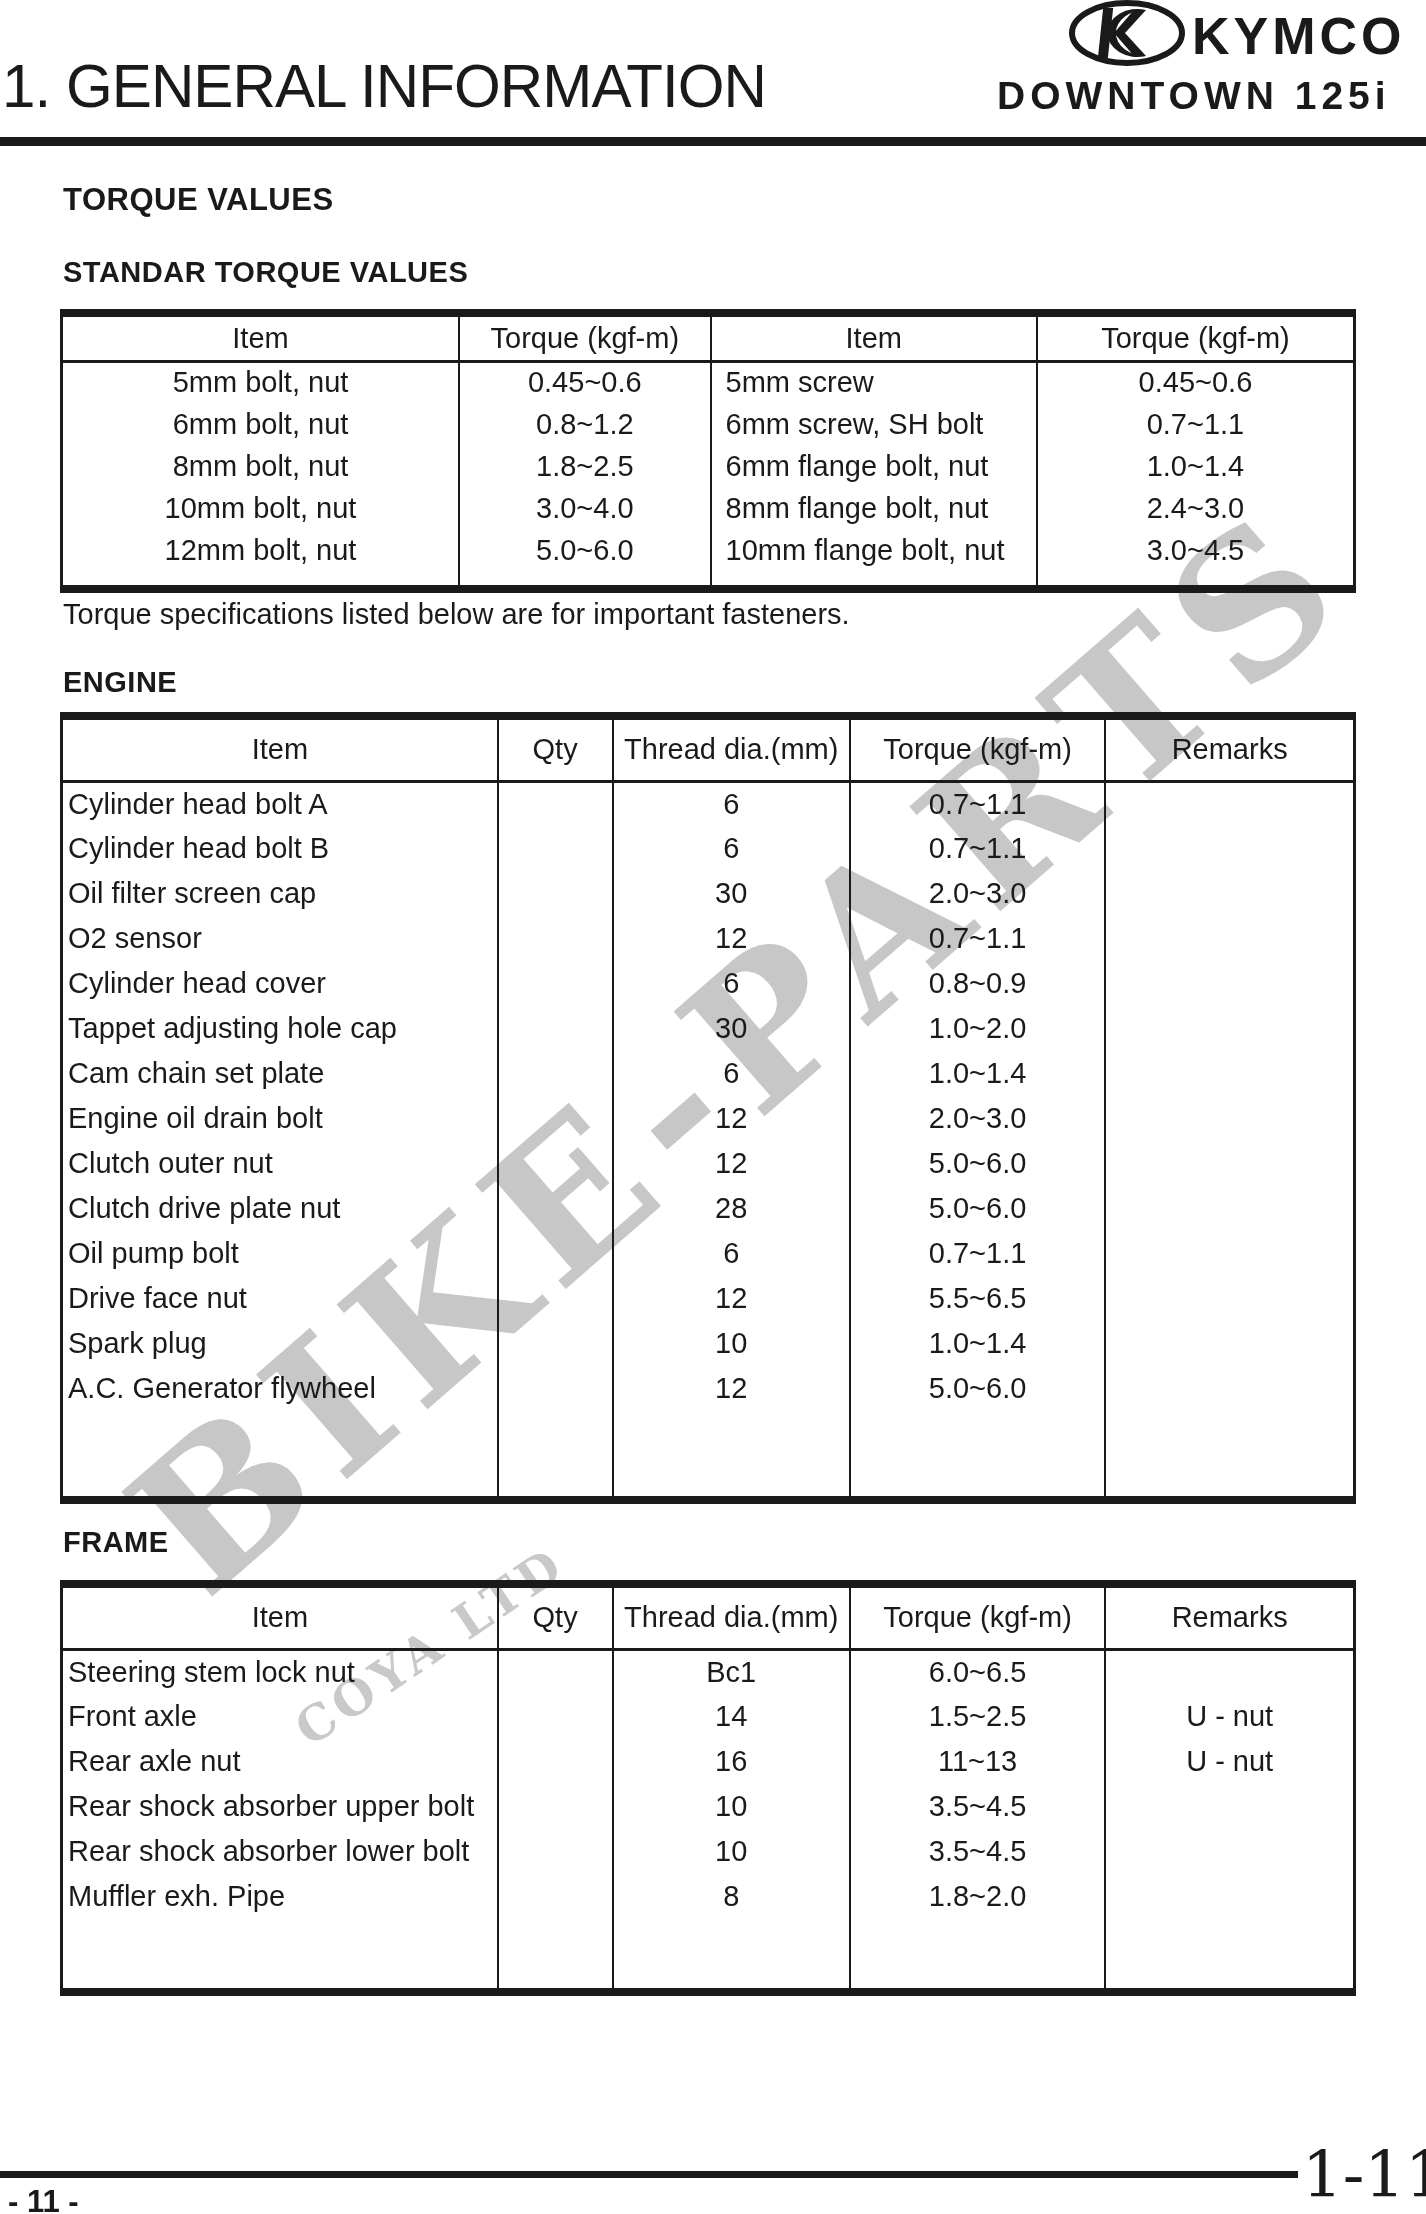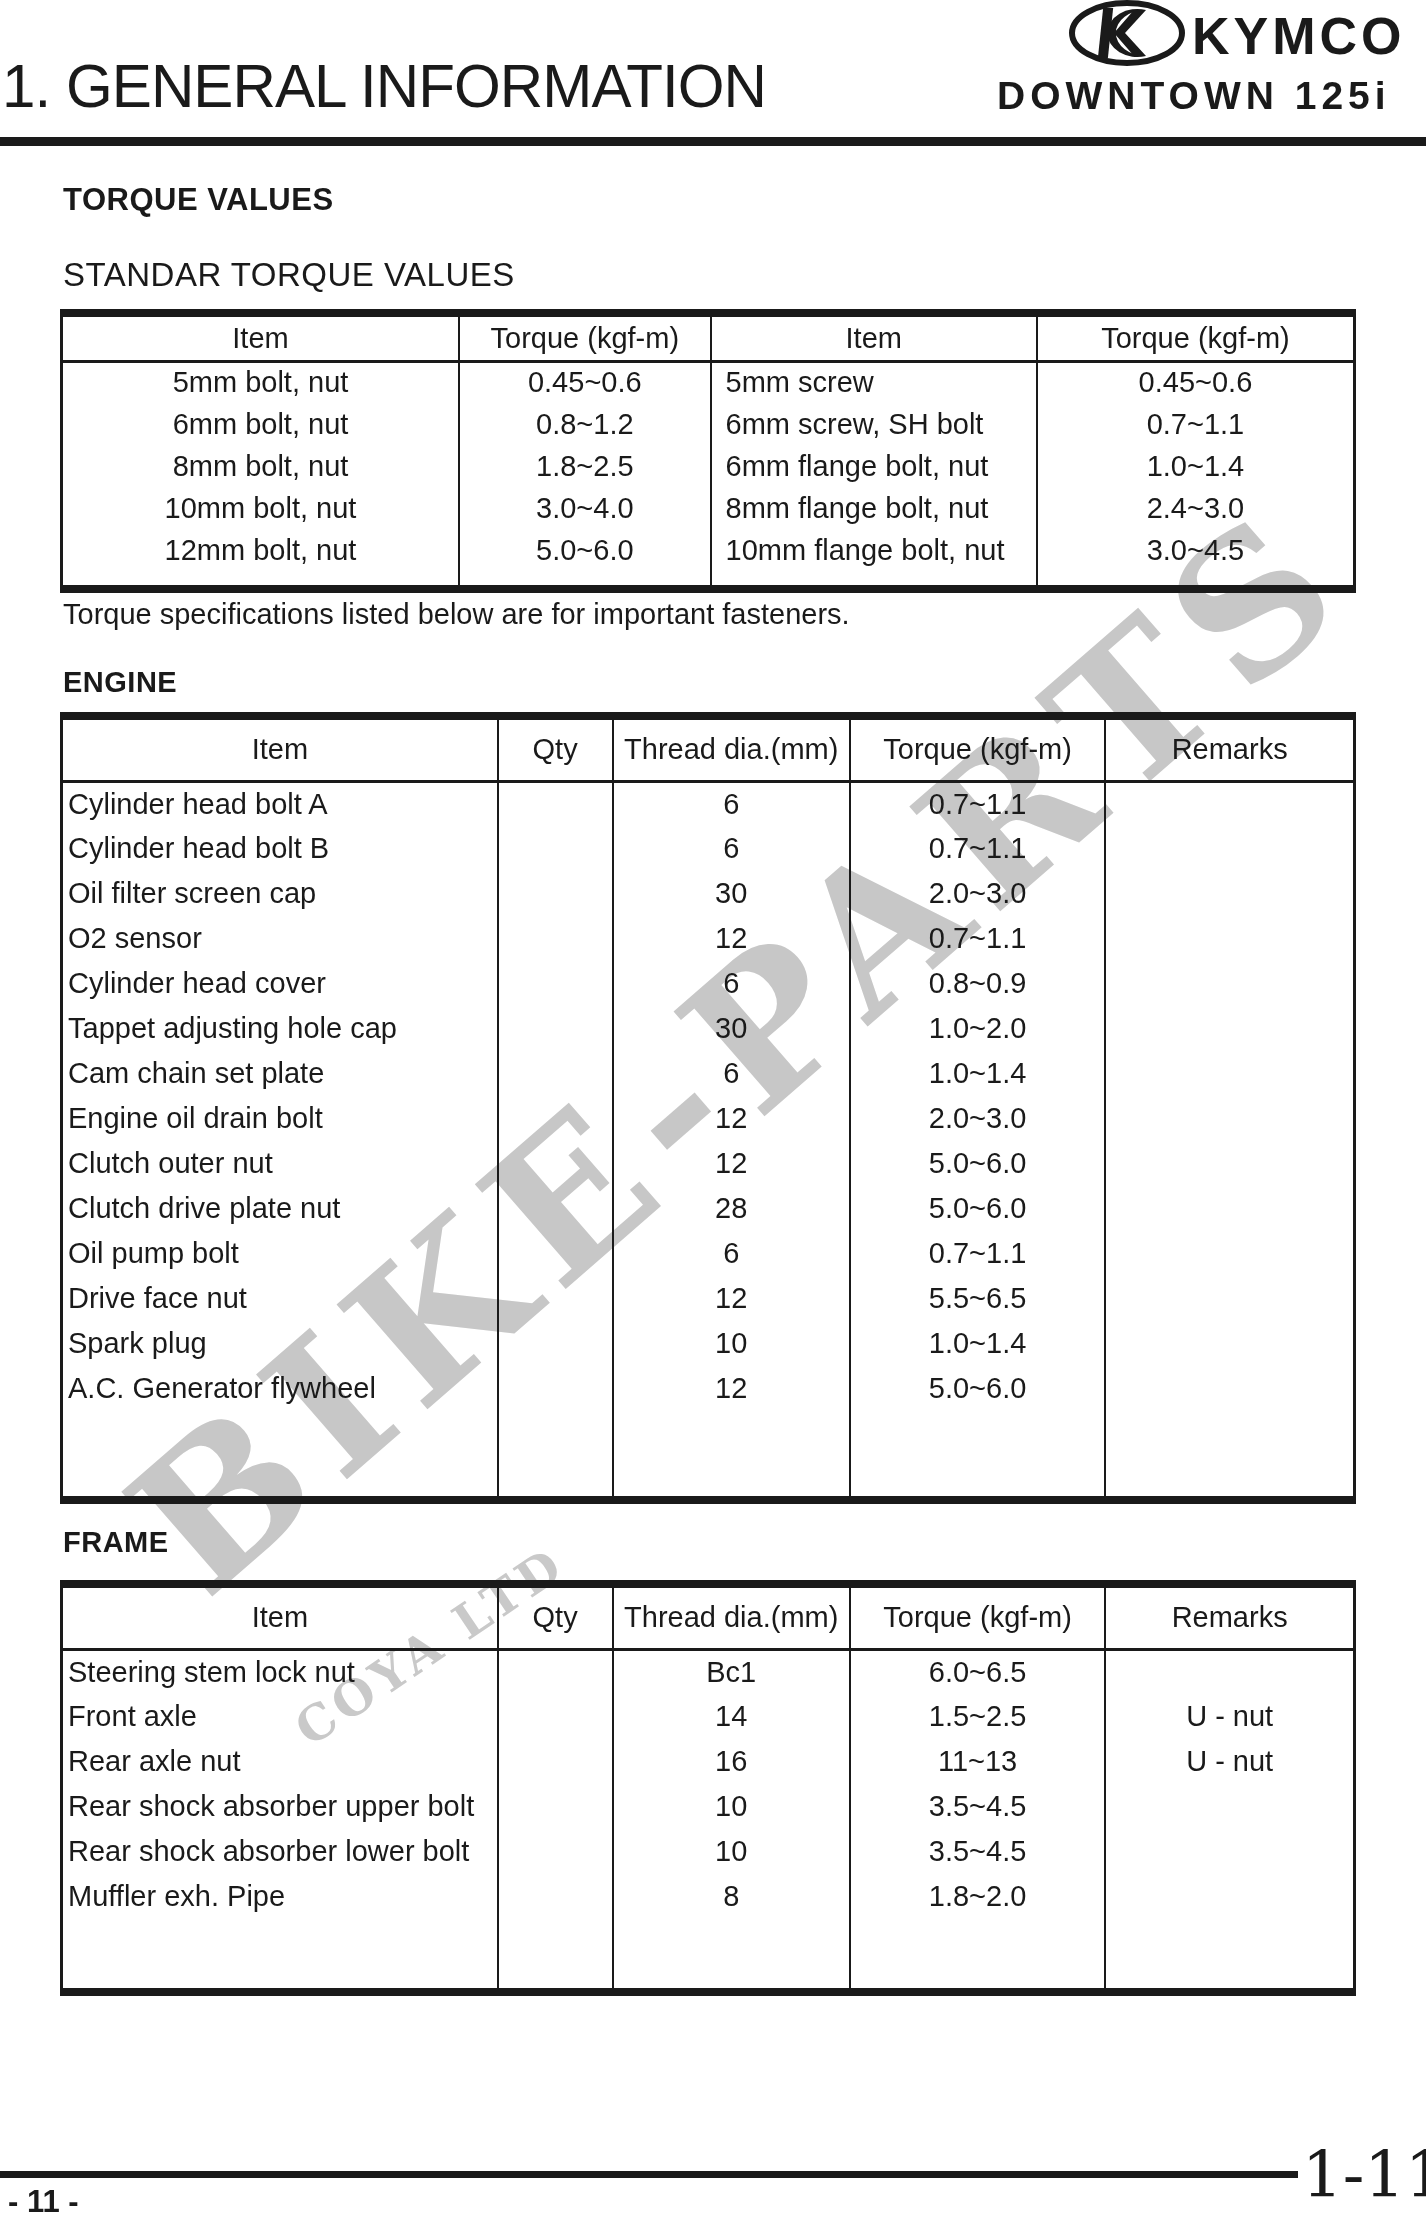--- a/index.html
+++ b/index.html
@@ -53,21 +53,21 @@
   .model-text{
     left:997px;top:74px;
     font-size:39px;font-weight:bold;letter-spacing:5px;
     z-index:2;
   }
   .logo{left:1068px;top:0px;width:118px;height:66px;z-index:2;}
   .rule-top{left:0;top:137px;width:1426px;height:9px;background:#1a1a1a;z-index:2;}
 
   
   .h-torque{left:63px;top:182px;font-size:31px;font-weight:bold;letter-spacing:.5px;z-index:2;}
-  .h-standar{left:63px;top:256px;font-size:33px;font-weight:normal;letter-spacing:.5px;z-index:2;}
+  .h-standar{left:63px;top:256px;font-size:29px;font-weight:bold;letter-spacing:.5px;z-index:2;}
   .note-text{left:63px;top:598px;font-size:29px;z-index:2;}
   .h-engine{left:63px;top:666px;font-size:29px;font-weight:bold;letter-spacing:.5px;z-index:2;text-align:right;}
   .h-frame{left:63px;top:1526px;font-size:29px;font-weight:bold;letter-spacing:.5px;z-index:2;}
 
   
   .tbox{
     box-sizing:border-box;
     border:3px solid #1a1a1a;
     border-top-width:8px;
     border-bottom-width:8px;

